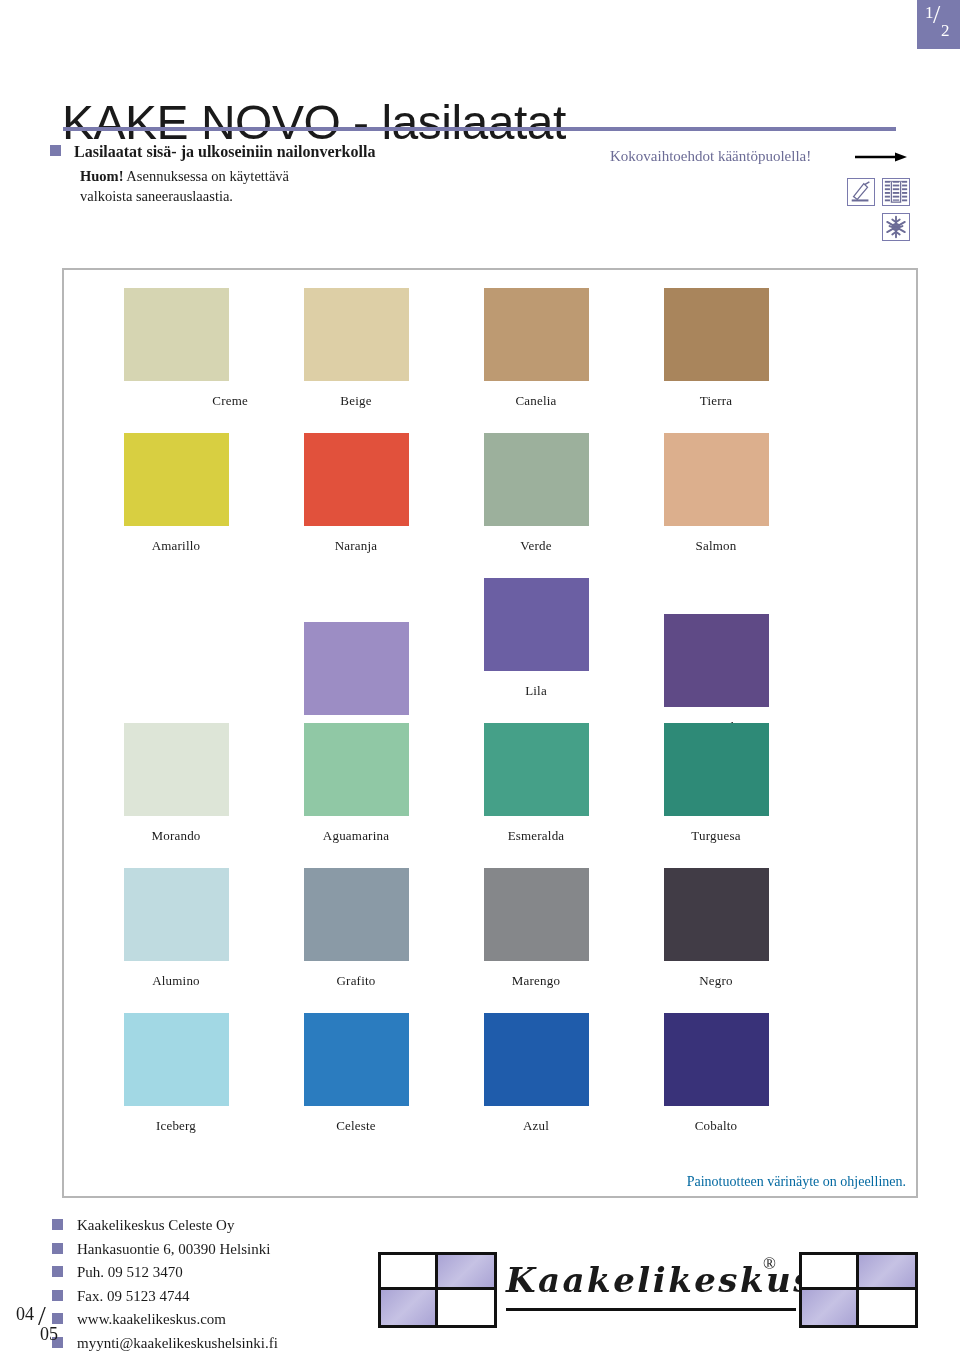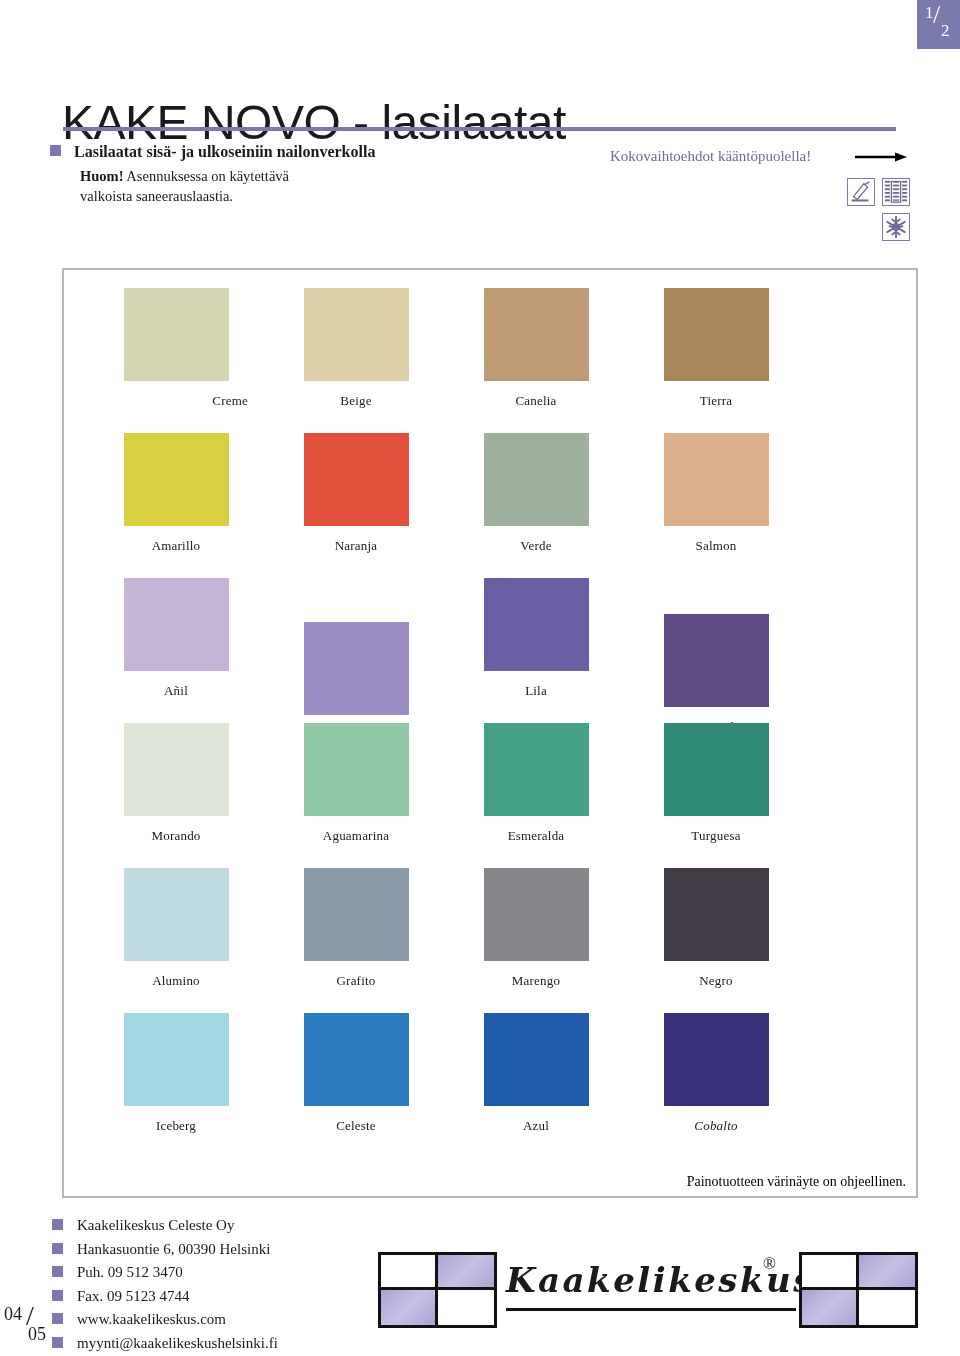--- a/index.html
+++ b/index.html
@@ -164,21 +164,21 @@
     font-size: 13px;
     font-family: "Liberation Serif", serif;
     letter-spacing: 0.2px;
   }
 
   #panel-note {
     position: absolute;
     right: 10px;
     bottom: 6px;
     font-size: 14px;
-    color: #000000;
+    color: #0369a1;
     white-space: nowrap;
   }
 
   
   #footer-contact {
     position: absolute;
     left: 52px;
     top: 1218px;
     width: 330px;
   }
@@ -194,21 +194,21 @@
     width: 11px;
     height: 11px;
     background: #7a7aad;
     margin-right: 14px;
     vertical-align: 0px;
   }
 
   
   #footer-pagemark {
     position: absolute;
-    left: 4px;
+    left: 16px;
     top: 1304px;
     width: 56px;
     height: 48px;
     font-size: 18px;
     text-align: right;
   }
   #footer-pagemark .pm-num { position: absolute; left: 0px;  top: 0px; }
   #footer-pagemark .pm-sl  { position: absolute; left: 22px; top: -4px; font-size: 28px; }
   #footer-pagemark .pm-den { position: absolute; left: 24px; top: 20px; }
 
@@ -353,24 +353,20 @@
         <div class="swatch-label">Naranja</div>
       </div>
       <div class="swatch-cell" style="left: 400px; top: 163px;">
         <div class="swatch-chip" style="background: rgb(156, 176, 156);"></div>
         <div class="swatch-label">Verde</div>
       </div>
       <div class="swatch-cell" style="left: 580px; top: 163px;">
         <div class="swatch-chip" style="background: rgb(220, 175, 141);"></div>
         <div class="swatch-label">Salmon</div>
       </div>
-      <div class="swatch-cell" style="left: 40px; top: 308px;">
-        <div class="swatch-chip" style="background: rgb(195, 181, 211);"></div>
-        <div class="swatch-label">Añil</div>
-      </div>
       <div class="swatch-cell" style="left: 220px; top: 308px; margin-top: 44px;">
         <div class="swatch-chip" style="background: rgb(156, 141, 196);"></div>
         <div class="swatch-label">Lavanda</div>
       </div>
       <div class="swatch-cell" style="left: 400px; top: 308px;">
         <div class="swatch-chip" style="background: rgb(107, 95, 163);"></div>
         <div class="swatch-label">Lila</div>
       </div>
       <div class="swatch-cell" style="left: 580px; top: 308px; margin-top: 36px;">
         <div class="swatch-chip" style="background: rgb(95, 74, 134);"></div>
@@ -413,21 +409,21 @@
         <div class="swatch-label">Iceberg</div>
       </div>
       <div class="swatch-cell" style="left: 220px; top: 743px;">
         <div class="swatch-chip" style="background: rgb(43, 124, 191);"></div>
         <div class="swatch-label">Celeste</div>
       </div>
       <div class="swatch-cell" style="left: 400px; top: 743px;">
         <div class="swatch-chip" style="background: rgb(31, 92, 171);"></div>
         <div class="swatch-label">Azul</div>
       </div>
-      <div class="swatch-cell" style="left: 580px; top: 743px; font-style: italic;">
+      <div class="swatch-cell" style="left: 580px; top: 743px;">
         <div class="swatch-chip" style="background: rgb(57, 50, 121);"></div>
         <div class="swatch-label">Cobalto</div>
       </div>
     </div>
   <div id="panel-note">Painotuotteen värinäyte on ohjeellinen.</div>
 </div>
 
 <div id="footer-contact">
     <div class="contact-row"><span class="cb"></span><span>Kaakelikeskus Celeste Oy</span></div>
     <div class="contact-row"><span class="cb"></span><span>Hankasuontie 6, 00390 Helsinki</span></div>

